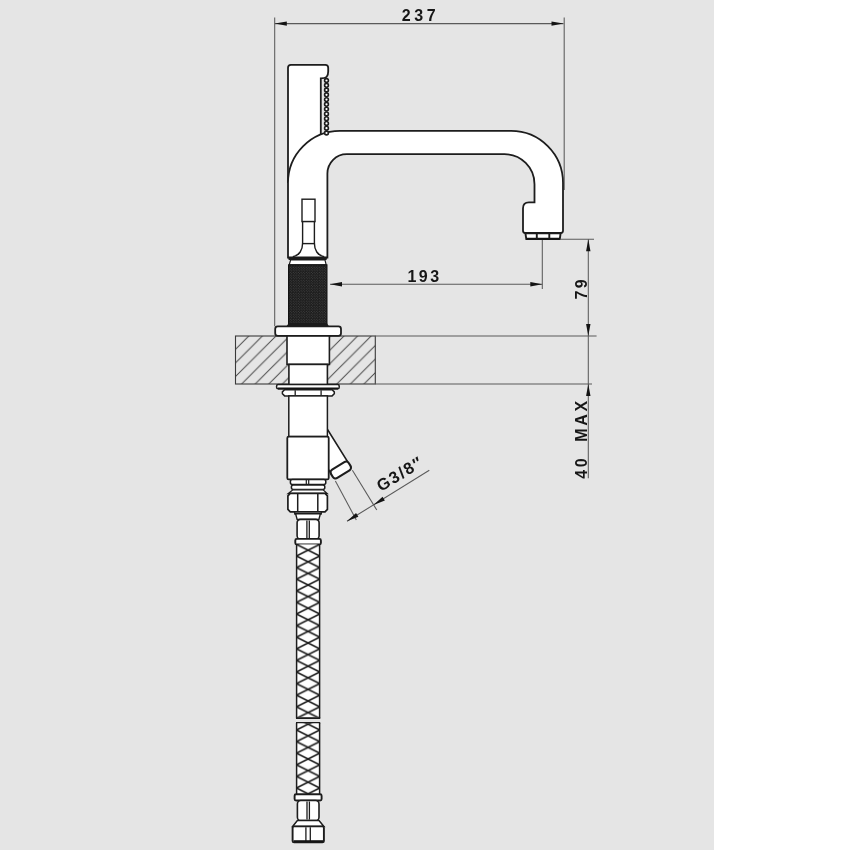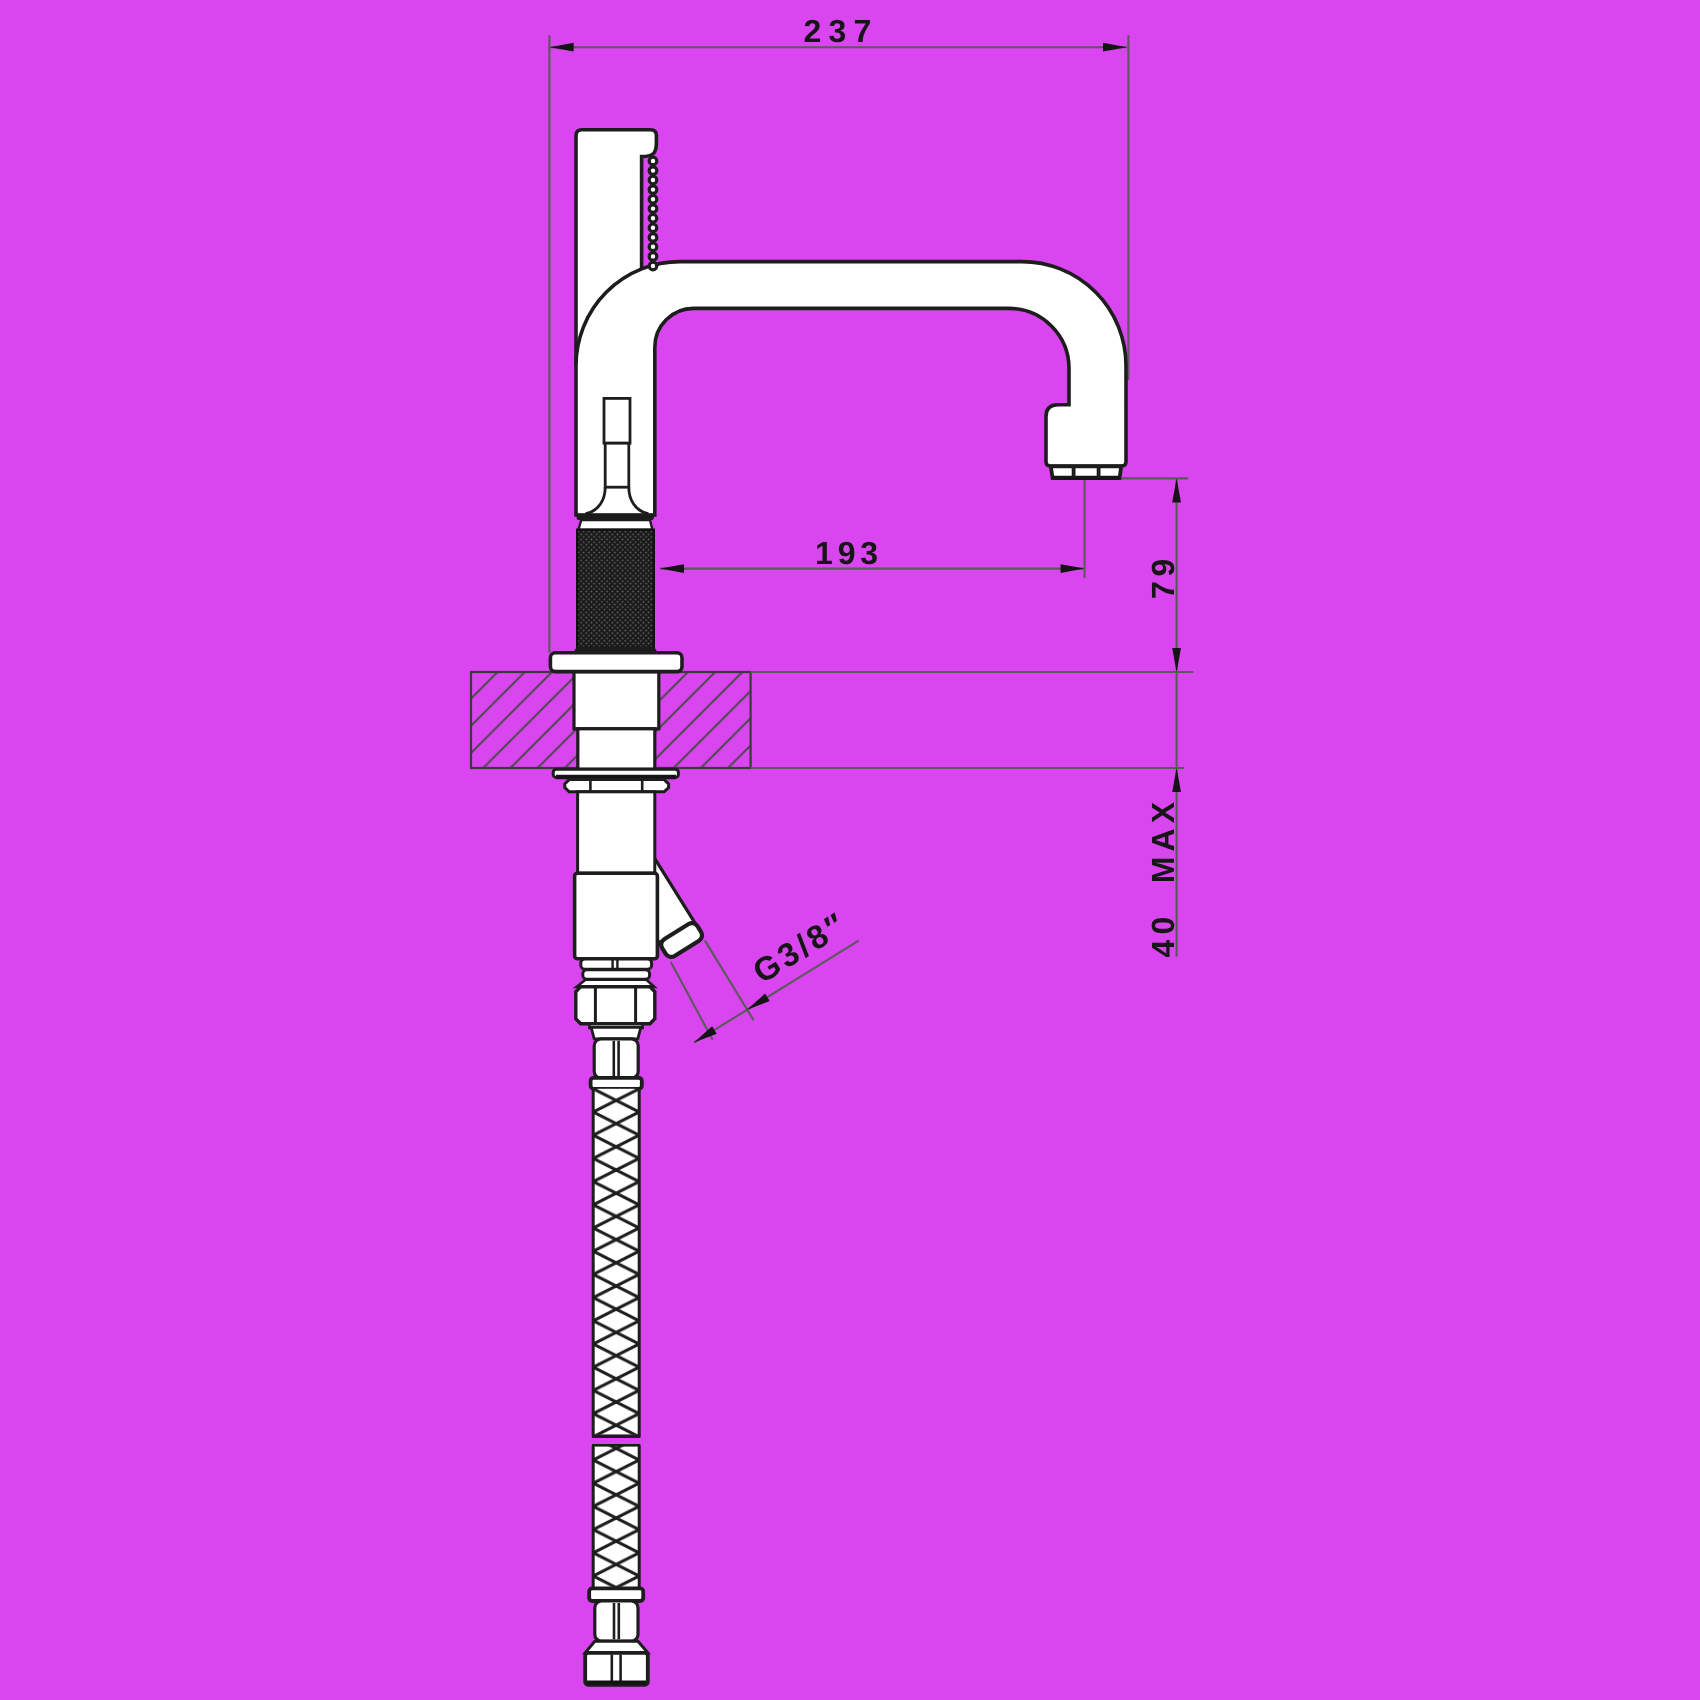--- a/index.html
+++ b/index.html
@@ -1,16 +1,16 @@
 <!DOCTYPE html>
 <html><head>
 <meta charset="utf-8">
 <style>
 html,body{margin:0;padding:0;background:#ffffff;}
-#wrap{position:relative;width:850px;height:850px;background:#d946ef;}
+#wrap{position:relative;width:714px;height:850px;background:#e5e5e5;}
 text{font-family:"Liberation Sans",sans-serif;font-weight:bold;fill:#161616;}
 </style>
 </head>
 <body>
 <div id="wrap">
 <svg width="850" height="850" viewBox="0 0 850 850">
 <defs>
 <path id="arr" d="M0,0 L-12,2.2 L-12,-2.2 Z" fill="#141414"></path>
 <pattern id="hatch" width="13.6" height="13.6" patternUnits="userSpaceOnUse">
 <path d="M-1,1 l2,-2 M0,13.6 L13.6,0 M12.6,14.6 l2,-2" stroke="#4a4a4a" stroke-width="1"></path>

